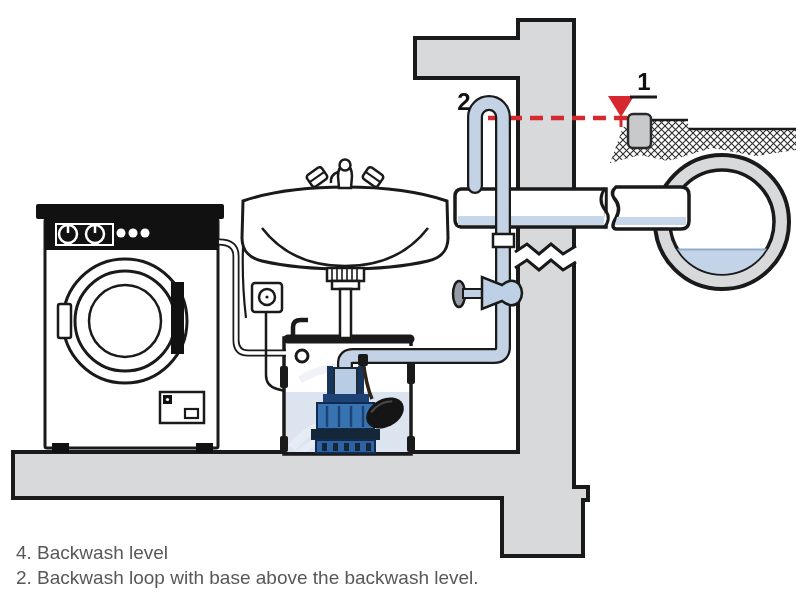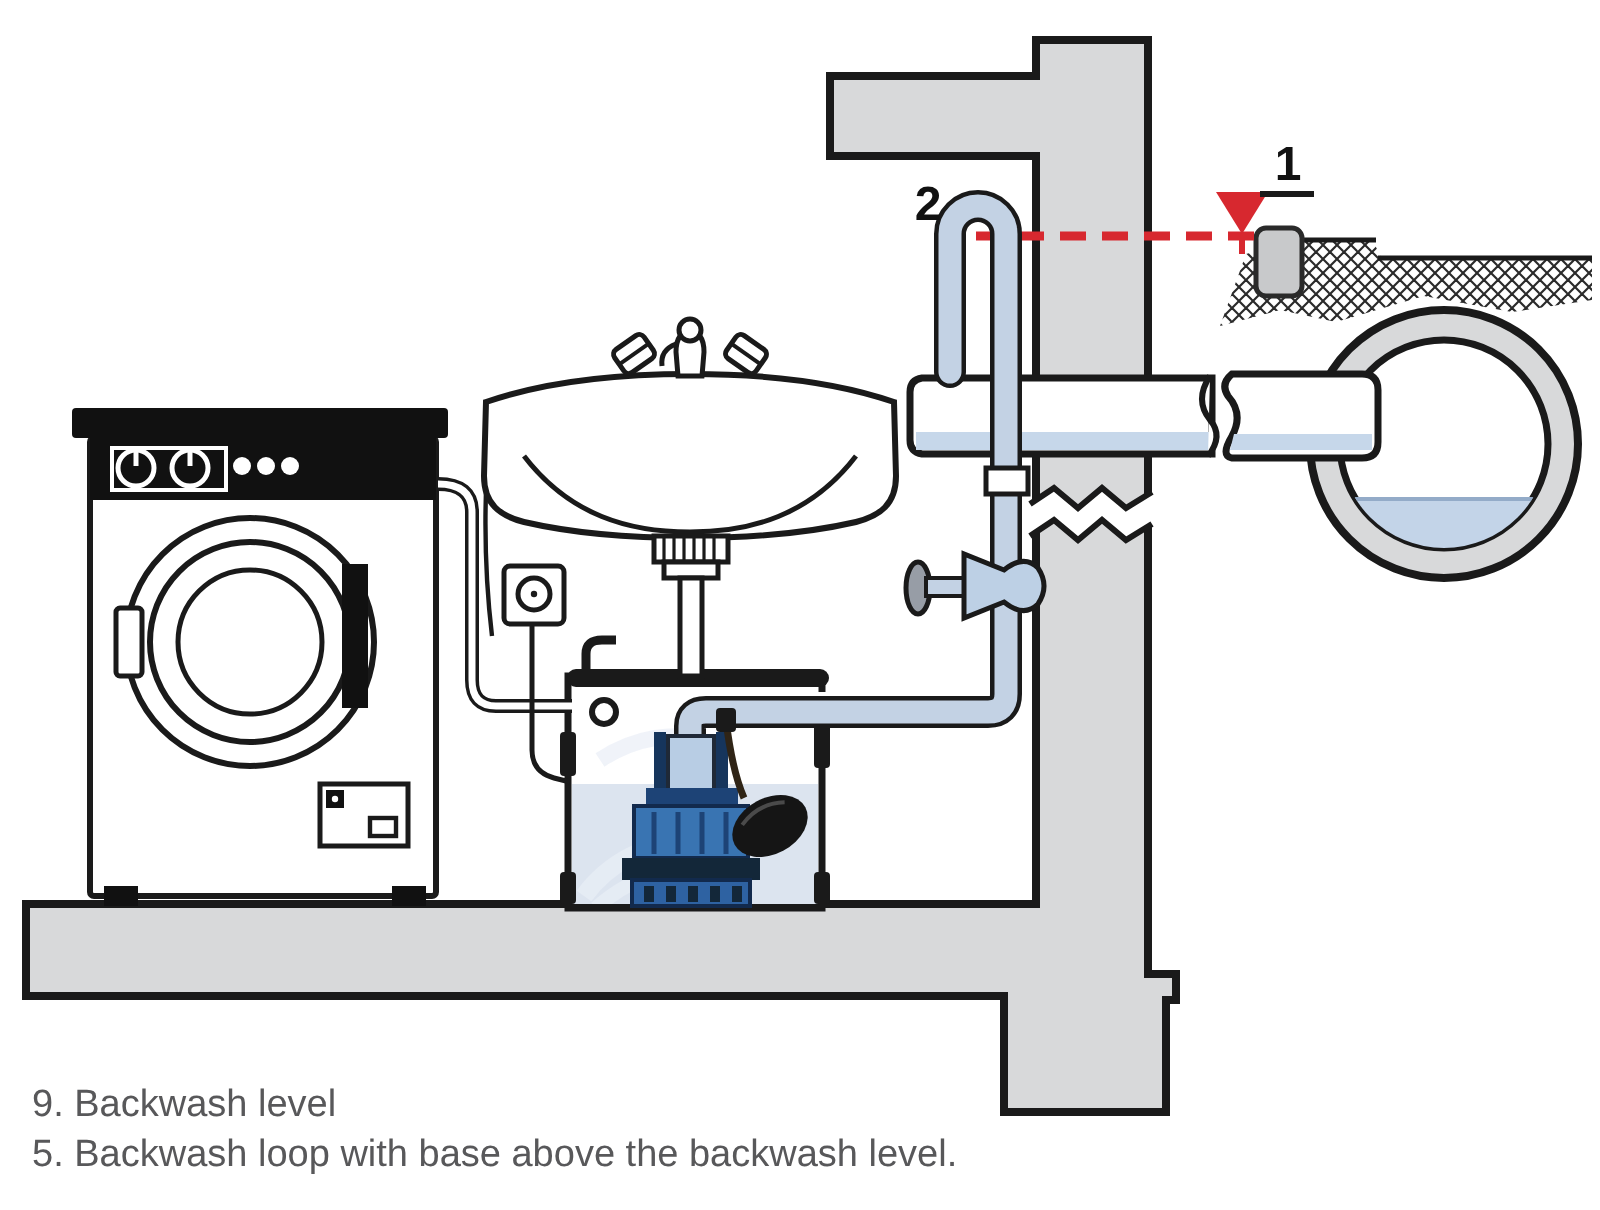--- a/index.html
+++ b/index.html
@@ -198,16 +198,16 @@
   <g>
     <polygon points="608,96 634,96 621,117" fill="#d7282f"></polygon>
     <line x1="621" y1="117" x2="621" y2="127" stroke="#d7282f" stroke-width="3"></line>
     <line x1="630" y1="97" x2="657" y2="97" stroke="#1a1a1a" stroke-width="3"></line>
     <text x="644" y="90" text-anchor="middle" class="diag-label">1</text>
   </g>
   <text x="464" y="110" text-anchor="middle" class="diag-label">2</text>
 </svg>
 
 <div class="legend">
-  <div>9. Backwash level</div>
-  <div>5. Backwash loop with base above the backwash level.</div>
+  <div>4. Backwash level</div>
+  <div>2. Backwash loop with base above the backwash level.</div>
 </div>
 </div>
 
 </body></html>

